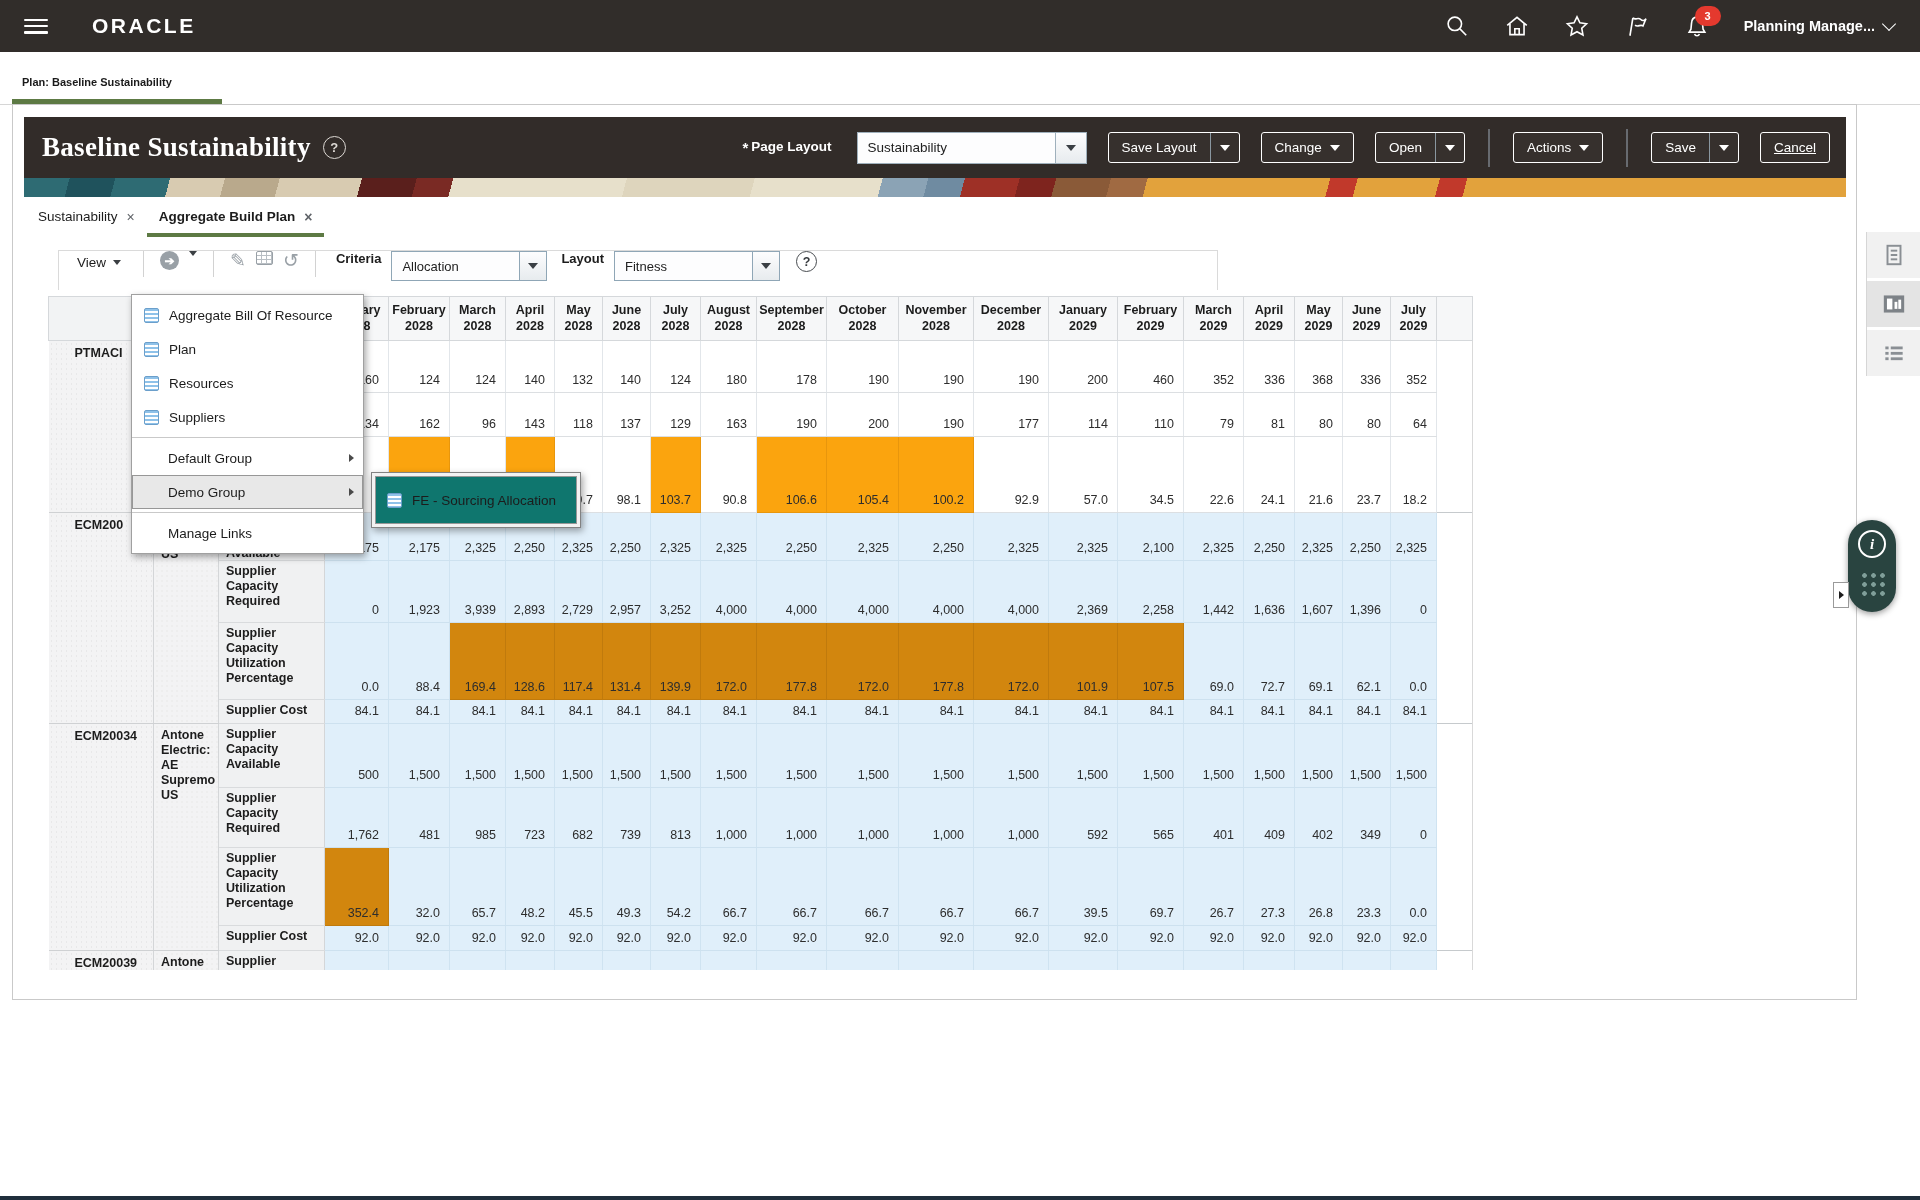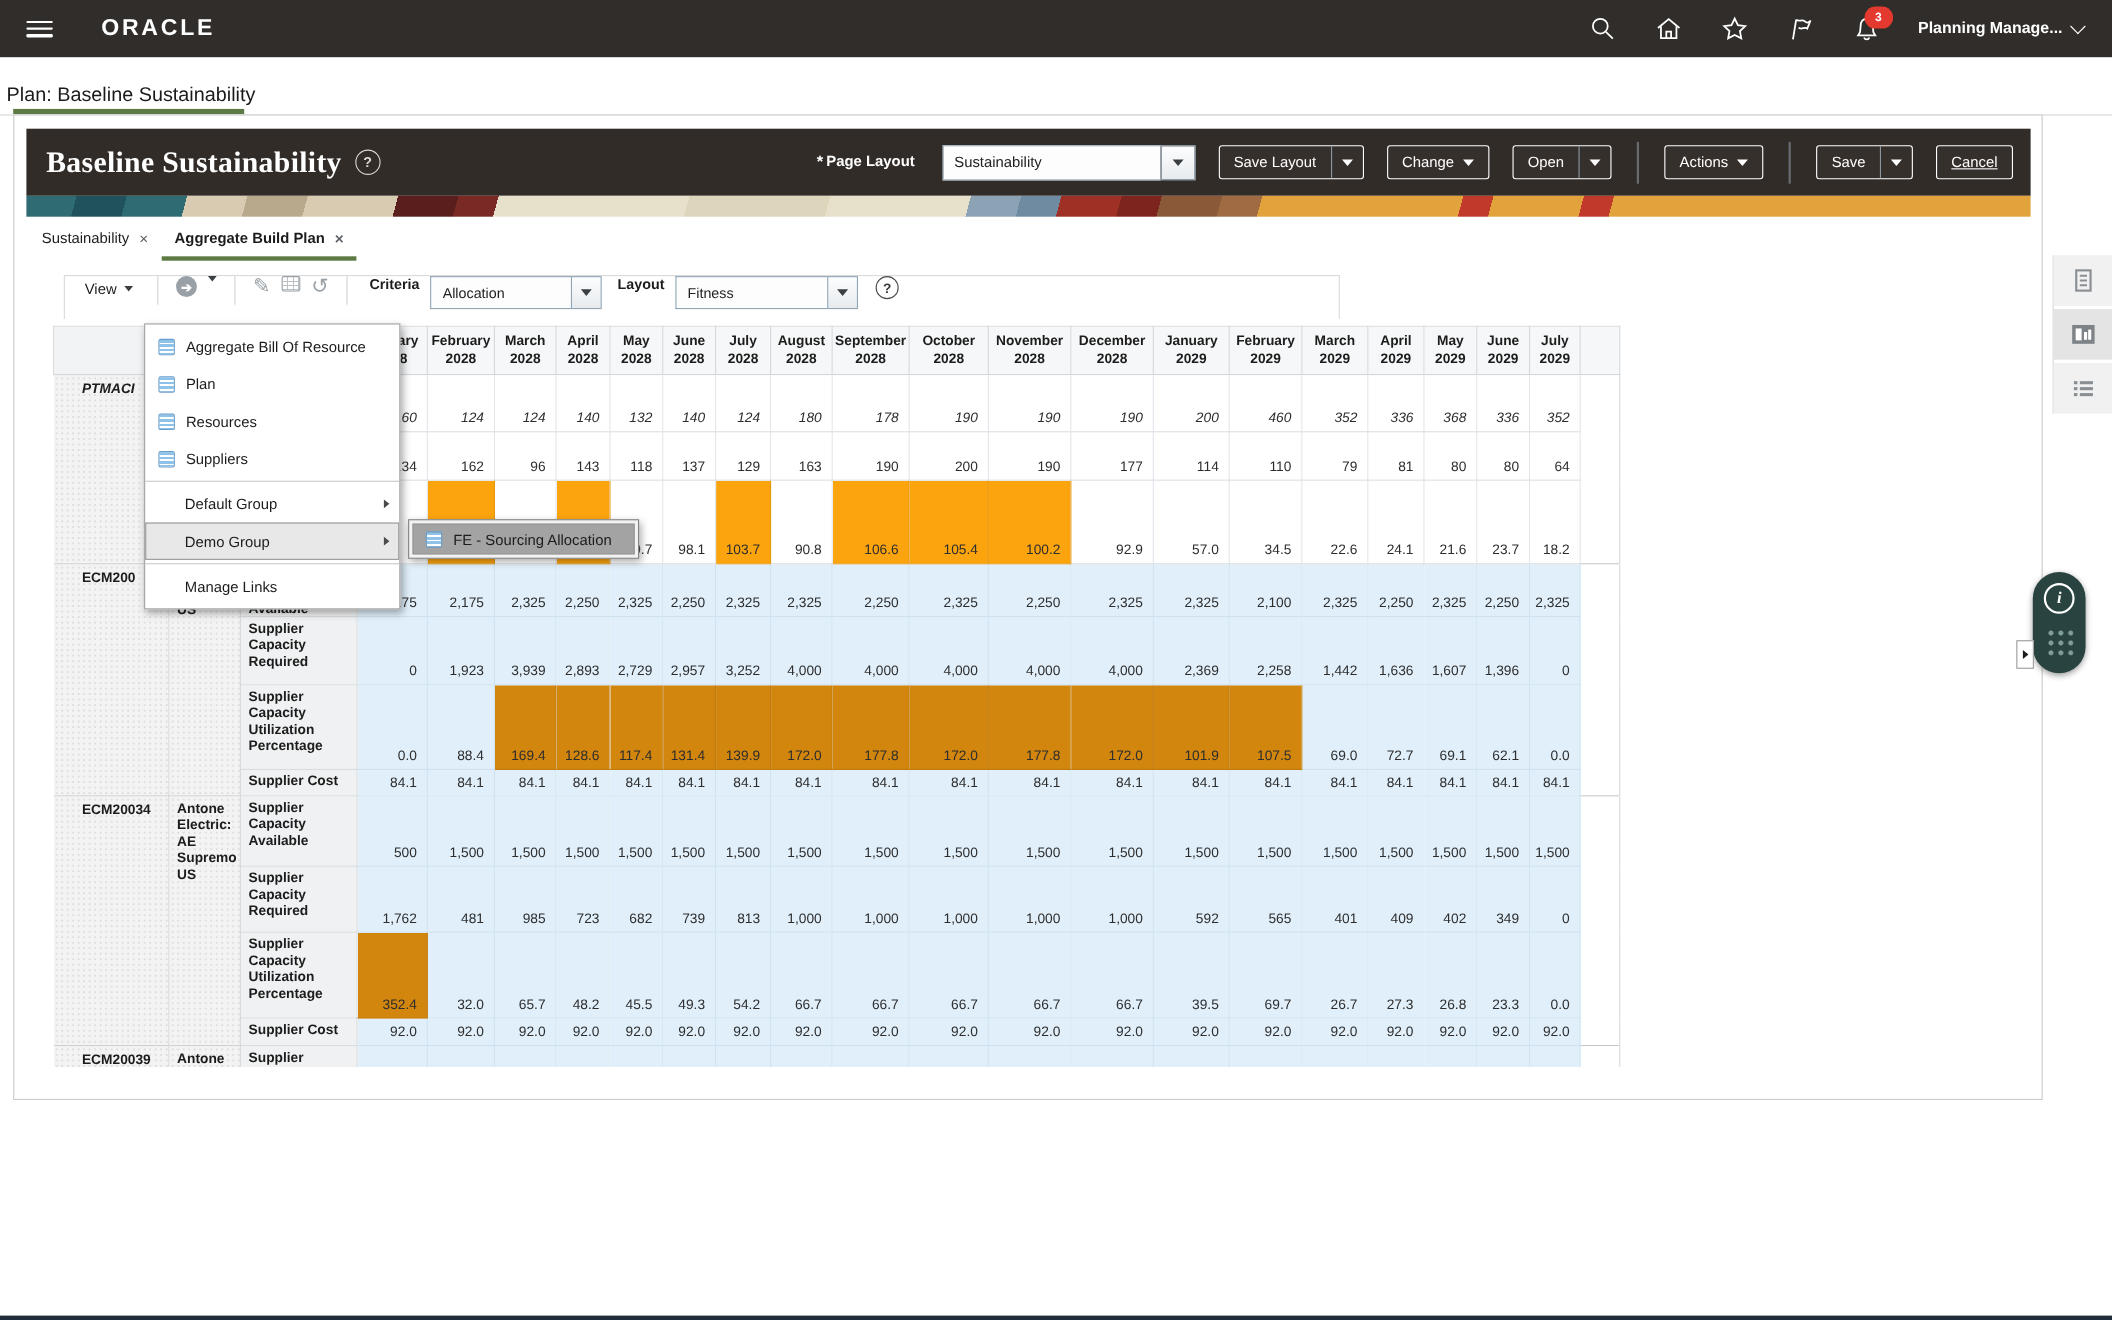--- a/index.html
+++ b/index.html
@@ -13,21 +13,21 @@
   .logo{color:#fff;font-weight:bold;font-size:21px;letter-spacing:2.5px;margin-left:44px;}
   .tb-right{position:absolute;right:26px;top:0;height:52px;display:flex;align-items:center;gap:34px;}
   .tb-ico{width:26px;height:26px;position:relative;cursor:pointer;}
   .tb-ico svg{width:100%;height:100%;}
   .badge{position:absolute;top:-7px;right:-11px;min-width:20px;height:20px;border-radius:10px;background:#e4392e;
          color:#fff;font-size:11px;font-weight:bold;display:flex;align-items:center;justify-content:center;padding:0 3px;}
   .usermenu{display:flex;align-items:center;gap:9px;color:#fff;font-weight:bold;font-size:14.5px;cursor:pointer;}
   .chev{width:9px;height:9px;border-right:1.8px solid #fff;border-bottom:1.8px solid #fff;transform:rotate(45deg);margin-top:-4px;}
 
   
-  .plan-label{position:absolute;left:6px;top:76px;font-size:18px;font-weight:normal;color:#1a1a1a;}
+  .plan-label{position:absolute;left:22px;top:76px;font-size:11px;font-weight:bold;color:#1a1a1a;}
   .green-bar{position:absolute;left:12px;top:99px;width:210px;height:5px;background:#5d7a44;}
   .page-line{position:absolute;left:0;top:104px;width:1920px;height:1px;background:#d6d6d6;}
 
   
   .panel{position:absolute;left:12px;top:104px;width:1845px;height:896px;background:#fff;border:1px solid #c9c9c9;box-sizing:border-box;}
 
   
   .titlebar{position:absolute;left:24px;top:117px;width:1822px;height:61px;background:#322c29;display:flex;align-items:center;box-sizing:border-box;}
   .pg-title{font-family:"Liberation Serif",serif;font-size:27px;font-weight:600;color:#fff;margin-left:18px;letter-spacing:.3px;}
   .help-circ{width:21px;height:21px;border:1.6px solid #ddd9d4;border-radius:50%;color:#ddd9d4;font-size:13px;font-weight:bold;
@@ -106,21 +106,21 @@
   .mi{height:34px;display:flex;align-items:center;gap:10px;padding-left:12px;font-size:13.5px;cursor:pointer;position:relative;}
   .listico{width:13px;height:13px;border:1px solid #6b9fcb;border-radius:2px;flex:0 0 13px;
            background:repeating-linear-gradient(180deg,#8fc2e9 0 2.5px,#ffffff 2.5px 4px);}
   .grp{padding-left:36px;}
   .grp .sub-arrow{position:absolute;right:9px;width:0;height:0;border-top:4.5px solid transparent;border-bottom:4.5px solid transparent;border-left:5.5px solid #4a4a4a;}
   .mi.hl{background:#e8e8e8;outline:1px solid #979797;outline-offset:-1px;}
   .msep{height:1px;background:#c9c9c9;margin:3px 0;}
 
   .submenu{position:absolute;left:371px;top:472px;width:210px;background:#f2f2f2;border:1px solid #828282;
            box-shadow:2px 3px 7px rgba(0,0,0,.35);z-index:55;padding:3px;box-sizing:border-box;}
-  .submenu .mi{background:#a3a3a3;outline:1px solid #979797;outline-offset:-1px;height:28px;}
+  .submenu .mi{background:#0f766e;outline:1px solid #979797;outline-offset:-1px;height:48px;}
 
   
   .rail{position:absolute;left:1866px;top:232px;width:54px;display:flex;flex-direction:column;gap:3px;border-left:1px solid #d6d6d6;padding-left:0;}
   .rtile{height:46px;background:#f1f1f1;display:flex;align-items:center;justify-content:center;cursor:pointer;}
   .rtile.sel{background:#e4e4e4;}
   .rtile svg{width:26px;height:26px;}
 
   
   .pill{position:absolute;left:1848px;top:520px;width:48px;height:92px;background:#294440;border-radius:24px;
         box-shadow:0 2px 6px rgba(0,0,0,.4);z-index:40;display:flex;flex-direction:column;align-items:center;padding-top:10px;box-sizing:border-box;}
@@ -327,21 +327,21 @@
           <th class="mh">February 2029</th>
           <th class="mh">March 2029</th>
           <th class="mh">April 2029</th>
           <th class="mh">May 2029</th>
           <th class="mh">June 2029</th>
           <th class="mh">July 2029</th>
           <th class="fh"></th>
         </tr>
       </thead>
       <tbody>
-        <tr class="secTop" style="height: 52px; font-style: italic;">
+        <tr class="secTop" style="height: 52px;">
           <td class="lab code" rowspan="3">PTMACI</td>
           <td class="lab sup" rowspan="3"></td>
           <td class="m"></td>
           <td class="v">160</td>
           <td class="v">124</td>
           <td class="v">124</td>
           <td class="v">140</td>
           <td class="v">132</td>
           <td class="v">140</td>
           <td class="v">124</td>

